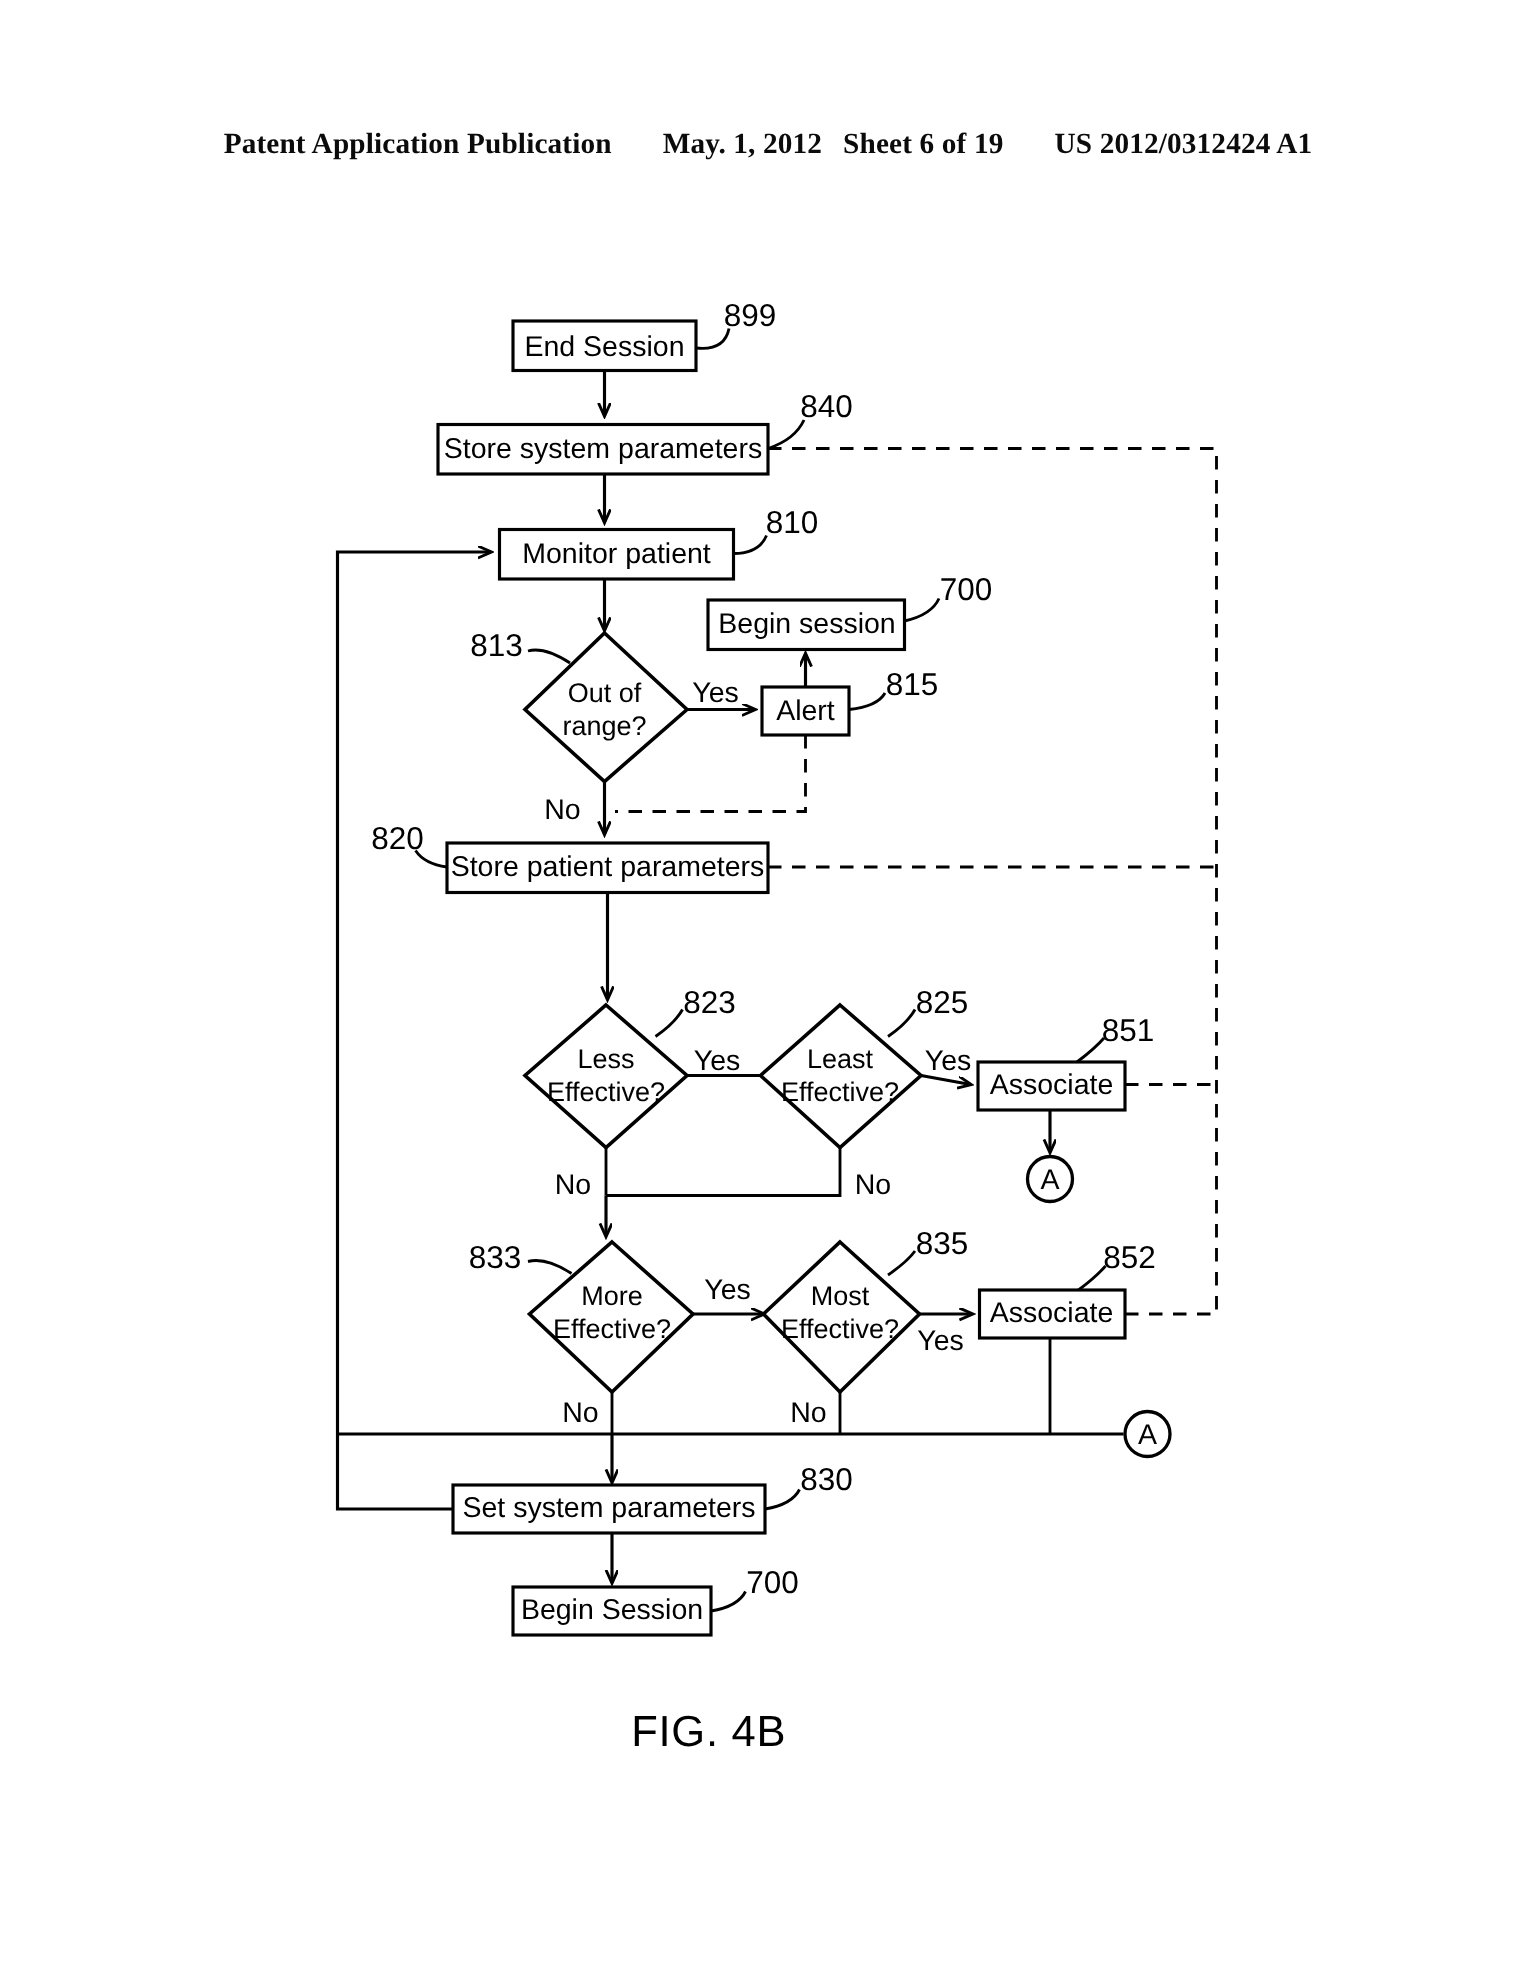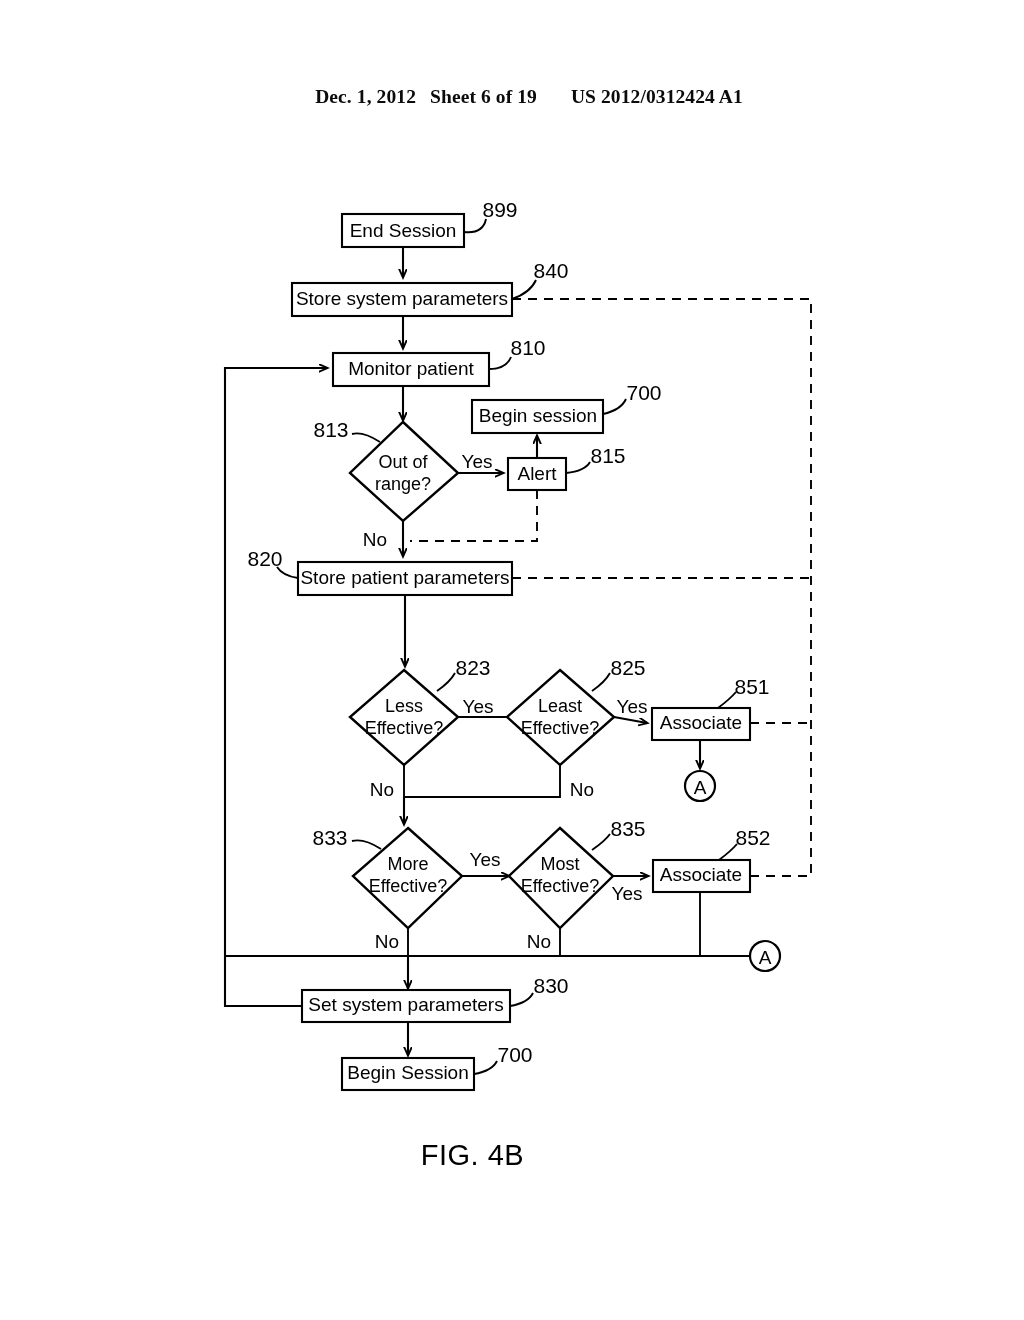--- a/index.html
+++ b/index.html
@@ -131,22 +131,23 @@
     text-anchor: middle;
     dominant-baseline: central;
   }
 </style>
 </head>
 <body>
 
 <div id="page">
 
   <div class="pub-header">
+    <span class="seg">Patent Application Publication</span>
     <span class="gap-a"></span>
-    <span class="seg">Dec. 1, 2012</span>
+    <span class="seg">May. 1, 2012</span>
     <span class="gap-b"></span>
     <span class="seg">Sheet 6 of 19</span>
     <span class="gap-c"></span>
     <span class="seg">US 2012/0312424 A1</span>
   </div>
 
   <svg id="flow" viewBox="0 0 1024 1320">
     <defs>
       <marker id="arrow" markerWidth="11" markerHeight="11" refX="8.4" refY="4" orient="auto" markerUnits="userSpaceOnUse">
         <path d="M0,0 L9,4 L0,8" fill="none" stroke="#000" stroke-width="1.9"></path>

